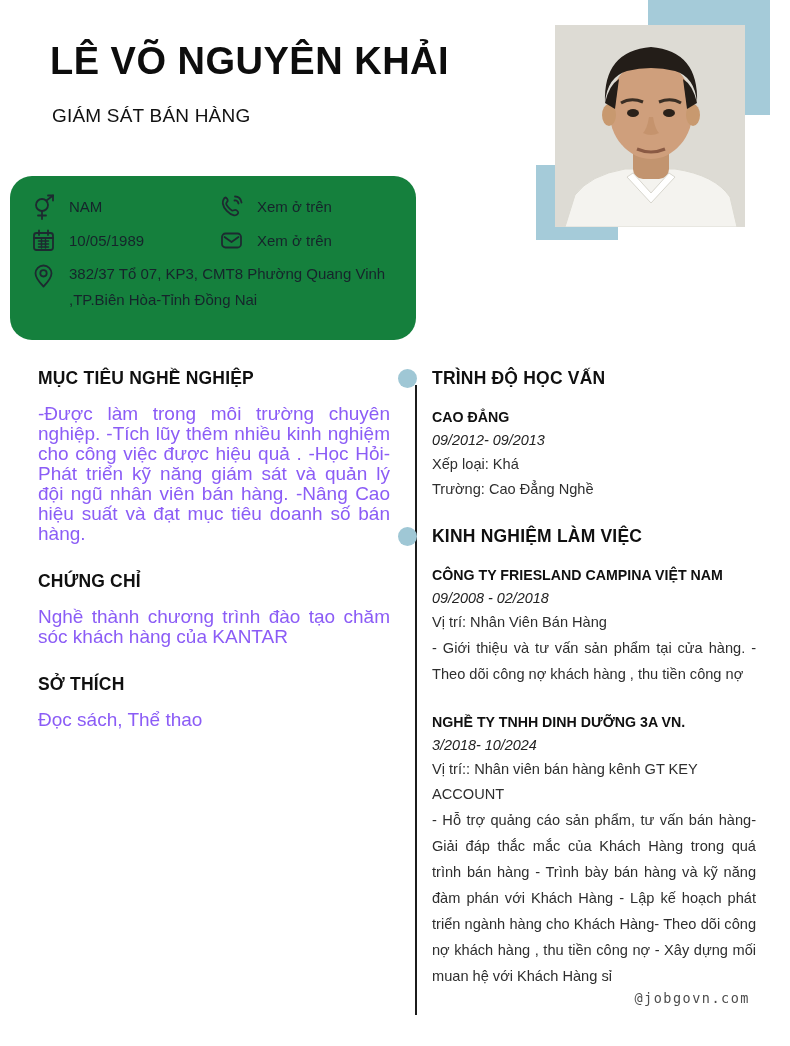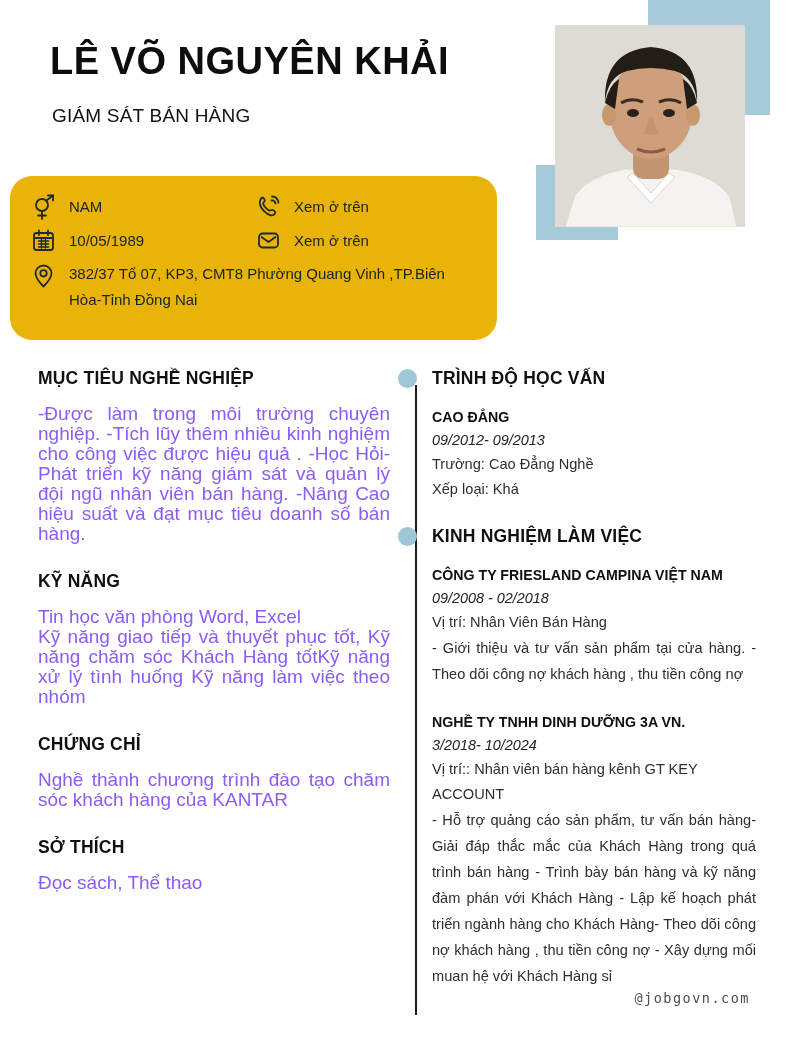--- a/index.html
+++ b/index.html
@@ -15,22 +15,22 @@
   .deco-bl { position:absolute; left:536px; top:165px; width:82px; height:75px; background:#a5cbd9; }
   .photo { position:absolute; left:555px; top:25px; width:190px; height:202px; overflow:hidden; }
   .photo svg { display:block; }
 
   
   .name { position:absolute; left:50px; top:40px; font-size:38px; font-weight:800; letter-spacing:.5px; color:#0d0d0d; }
   .job-title { position:absolute; left:52px; top:105px; font-size:19px; font-weight:400; color:#111; letter-spacing:.2px; }
 
   
   .info-box {
-    position:absolute; left:10px; top:176px; width:487px; height:164px;
-    background:#eab308; border-radius:22px; padding:17px 10px 0 20px;
+    position:absolute; left:10px; top:176px; width:406px; height:164px;
+    background:#15803d; border-radius:22px; padding:17px 10px 0 20px;
     font-size:15px; color:#16242b;
   }
   .info-row { display:flex; align-items:center; margin-bottom:7px; min-height:27px; }
   .info-pair { display:flex; align-items:center; width:225px; }
   .info-icon { width:26px; height:26px; flex:0 0 26px; margin-right:13px; display:flex; align-items:center; justify-content:center; }
   .info-icon svg { display:block; }
   .info-row.address { align-items:flex-start; }
   .info-row.address .info-icon { margin-top:2px; }
   .address-text { width:400px; line-height:1.75; }
 
@@ -161,45 +161,40 @@
   </div>
 
   <div class="timeline-line"></div>
 
   <div class="col-left">
     <section>
       <h2 class="section-h">MỤC TIÊU NGHỀ NGHIỆP</h2>
       <p>-Được làm trong môi trường chuyên nghiệp. -Tích lũy thêm nhiều kinh nghiệm cho công việc được hiệu quả . -Học Hỏi-Phát triển kỹ năng giám sát và quản lý đội ngũ nhân viên bán hàng. -Nâng Cao hiệu suất và đạt mục tiêu doanh số bán hàng.</p>
     </section>
     <section>
-      <h2 class="section-h">KỸ NĂNG</h2>
-      <p class="no-just">Tin học văn phòng Word, Excel</p>
-      <p>Kỹ năng giao tiếp và thuyết phục tốt, Kỹ năng chăm sóc Khách Hàng tốtKỹ năng xử lý tình huống Kỹ năng làm việc theo nhóm</p>
-    </section>
-    <section>
       <h2 class="section-h">CHỨNG CHỈ</h2>
       <p>Nghề thành chương trình đào tạo chăm sóc khách hàng của KANTAR</p>
     </section>
     <section>
       <h2 class="section-h">SỞ THÍCH</h2>
       <p class="no-just">Đọc sách, Thể thao</p>
     </section>
   </div>
 
   <div class="col-right">
     <section>
       <h2 class="section-h">
         <span class="dot"></span>
         <span>TRÌNH ĐỘ HỌC VẤN</span>
       </h2>
       <div class="entry">
         <div class="entry-title">CAO ĐẲNG</div>
         <div class="entry-period">09/2012- 09/2013</div>
+        <div class="entry-line">Xếp loại: Khá</div>
         <div class="entry-line">Trường: Cao Đẳng Nghề</div>
-        <div class="entry-line">Xếp loại: Khá</div>
       </div>
     </section>
     <section>
       <h2 class="section-h">
         <span class="dot"></span>
         <span>KINH NGHIỆM LÀM VIỆC</span>
       </h2>
       <div class="entry">
         <div class="entry-title">CÔNG TY FRIESLAND CAMPINA VIỆT NAM</div>
         <div class="entry-period">09/2008 - 02/2018</div>

